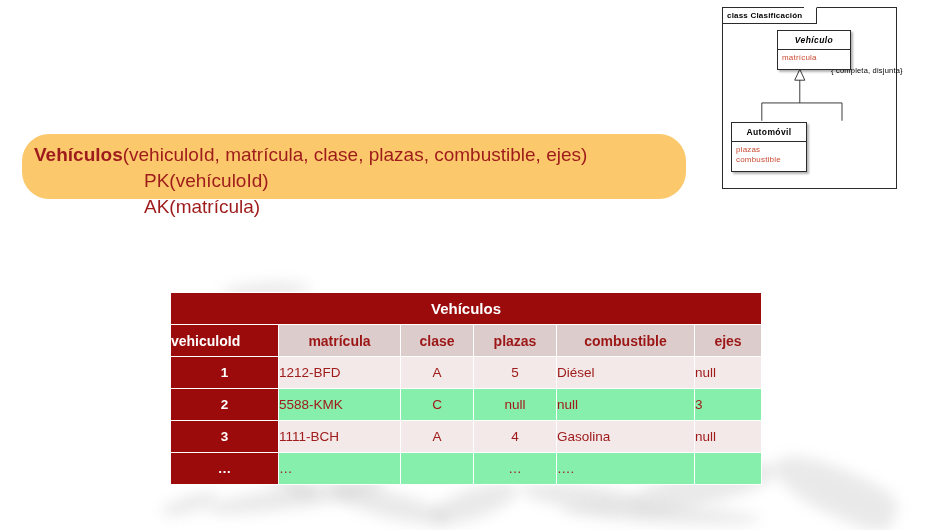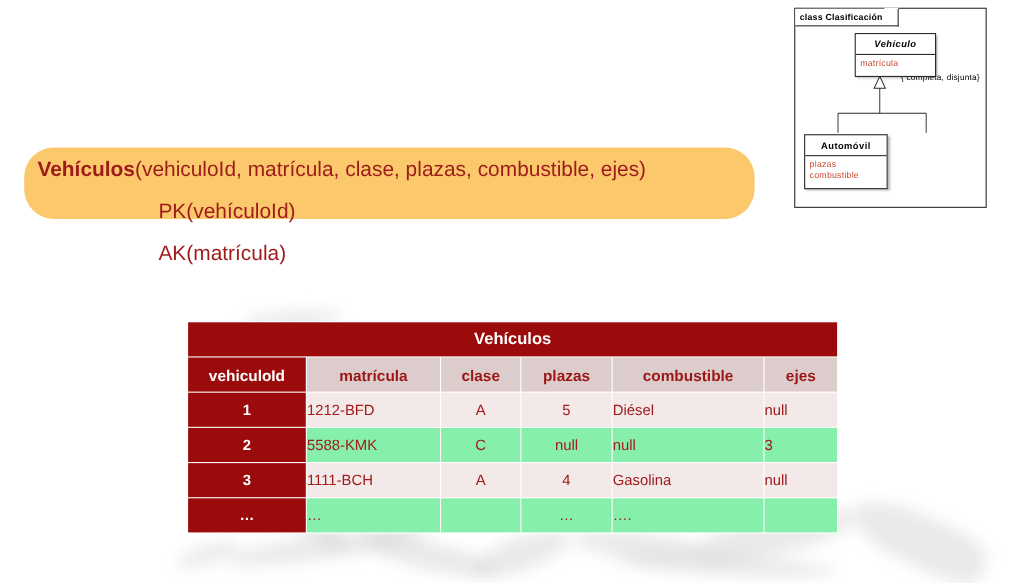--- a/index.html
+++ b/index.html
@@ -46,21 +46,21 @@
     padding: 8px 0 0 12px;
     border-radius: 27px;
   }
   .schema-line {
     color: #9e1b1b;
     font-size: 19px;
     line-height: 26px;
     white-space: pre;
   }
   .schema-line .rel-name { font-weight: bold; }
-  .schema-indent { padding-left: 110px; margin-top: 12px; }
+  .schema-indent { padding-left: 110px; }
 
   
   #uml-frame {
     position: absolute;
     left: 722px;
     top: 7px;
     width: 175px;
     height: 182px;
     border: 1px solid #2b2b2b;
     background: #ffffff;
@@ -118,21 +118,21 @@
     letter-spacing: .2px;
   }
 
   #uml-vehiculo  { left: 54px;  top: 22px; width: 74px;  height: 40px; }
   #uml-automovil { left: 8px;   top: 114px; width: 76px; height: 50px; }
   #uml-camion    { left: 103px; top: 114px; width: 76px; height: 50px; }
 
   #uml-connectors { position: absolute; left: 0; top: 0; width: 100%; height: 100%; }
   #uml-constraint {
     position: absolute;
-    left: 96px;
+    left: 108px;
     top: 58px;
     font-size: 7.5px;
     color: #000;
     white-space: nowrap;
     letter-spacing: .2px;
     text-align: center;
   }
 
   
   #vehiculos-table {
@@ -156,21 +156,21 @@
     font-weight: bold;
     text-align: center;
     height: 31px;
     vertical-align: middle;
   }
   .th-key {
     background: #9c0b0b;
     color: #ffffff;
     font-size: 14px;
     font-weight: bold;
-    text-align: center;
+    text-align: left;
     height: 31px;
     vertical-align: middle;
   }
   .th-plain {
     background: #ddcccc;
     color: #9c1616;
     font-size: 14px;
     font-weight: bold;
     text-align: center;
     height: 31px;

